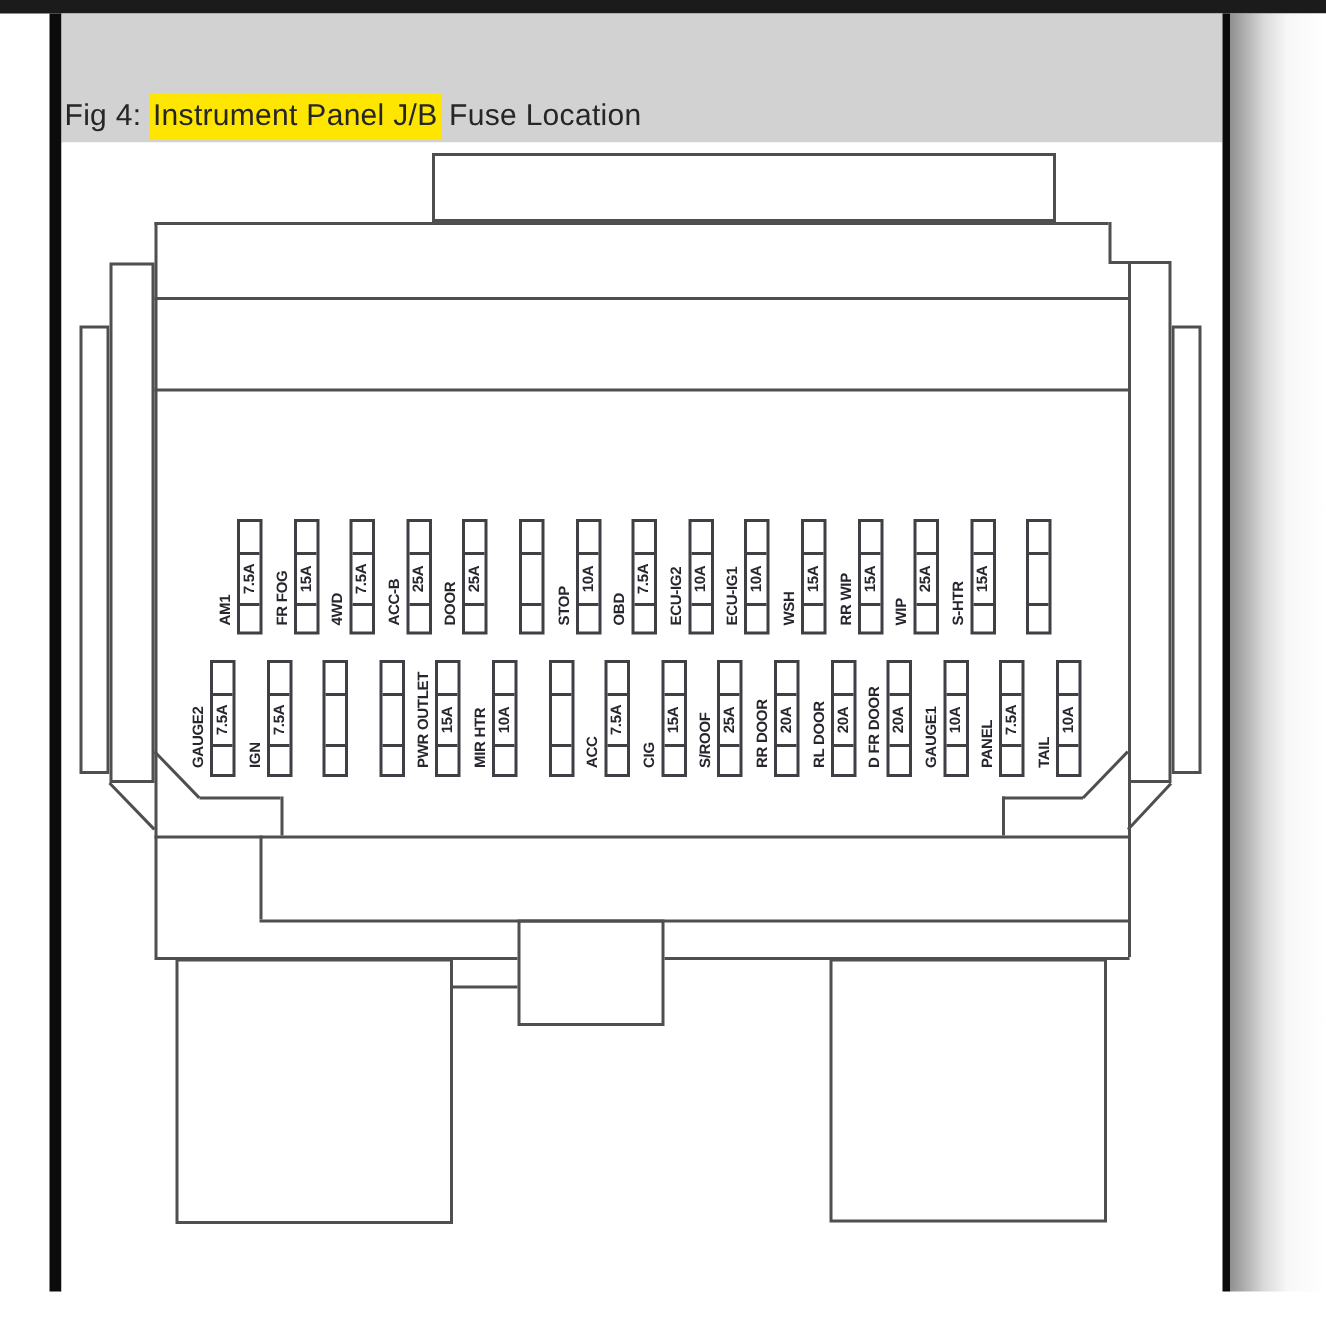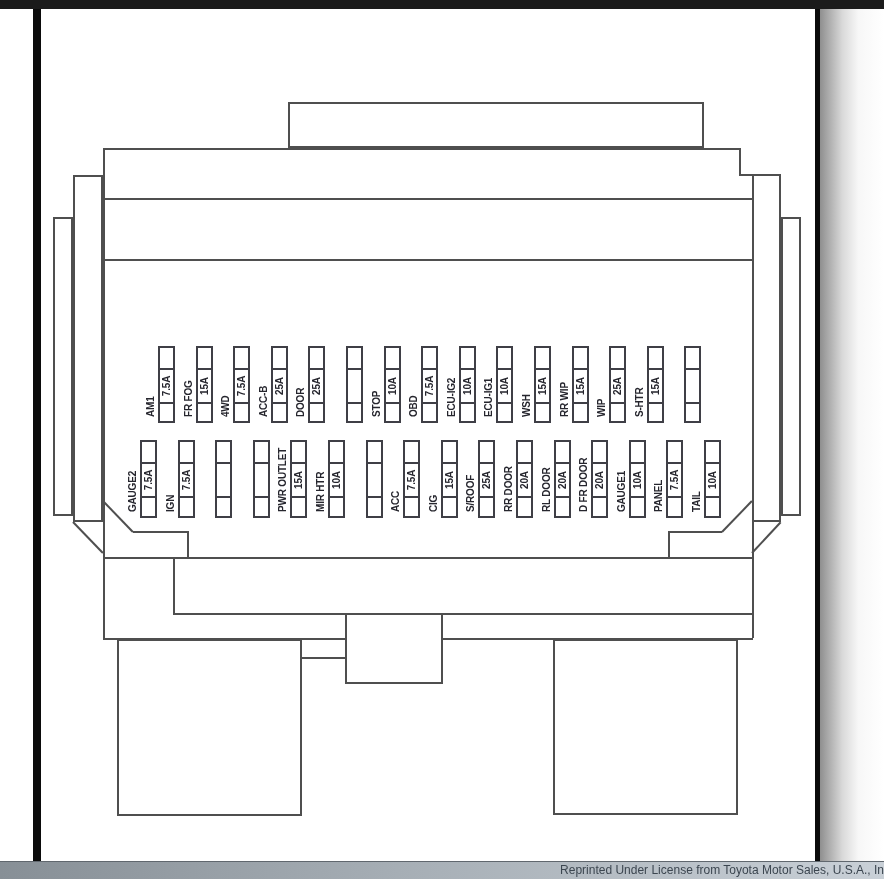--- a/index.html
+++ b/index.html
@@ -38,20 +38,23 @@
                text-align:right;font-size:12px;line-height:16px;color:#3c4650;
                white-space:nowrap;overflow:hidden;}
 </style>
 </head>
 <body>
 
 <div id="screen">
   <div id="top-bar"></div>
   <div id="left-border"></div>
 
+  <div id="title-band">
+    <div id="title-line"><span>Fig 4: </span><mark>Instrument Panel J/B</mark><span> Fuse Location</span></div>
+  </div>
 
   <div id="diagram-canvas">
 
   <div class="rect" style="left: 247px; top: 7px; width: 416px; height: 46px;"></div>
       <div class="rect" style="left: 32px; top: 80px; width: 30px; height: 347px;"></div>
       <div class="rect" style="left: 12px; top: 122px; width: 20px; height: 299px;"></div>
       <div class="rect" style="left: 711px; top: 79px; width: 29px; height: 348px;"></div>
       <div class="rect" style="left: 740px; top: 122px; width: 20px; height: 299px;"></div>
       <div class="rect" style="left: 76px; top: 544px; width: 185px; height: 177px;"></div>
       <div class="rect" style="left: 512px; top: 544px; width: 185px; height: 176px;"></div>
@@ -282,14 +285,13 @@
         <div class="s2"></div>
         <div class="s3"></div>
       </div>
       <div class="vlabel vname" style="left: 662px; top: 404px;">TAIL</div>
       <div class="vlabel vamp" style="left: 678px; top: 389px;">10A</div>
     </div>
 
   <div id="right-border"></div>
   <div id="right-shadow"></div>
 
-  <div id="license-bar"><span>Reprinted Under License from Toyota Motor Sales, U.S.A., In</span></div>
 </div>
 
 </body></html>

